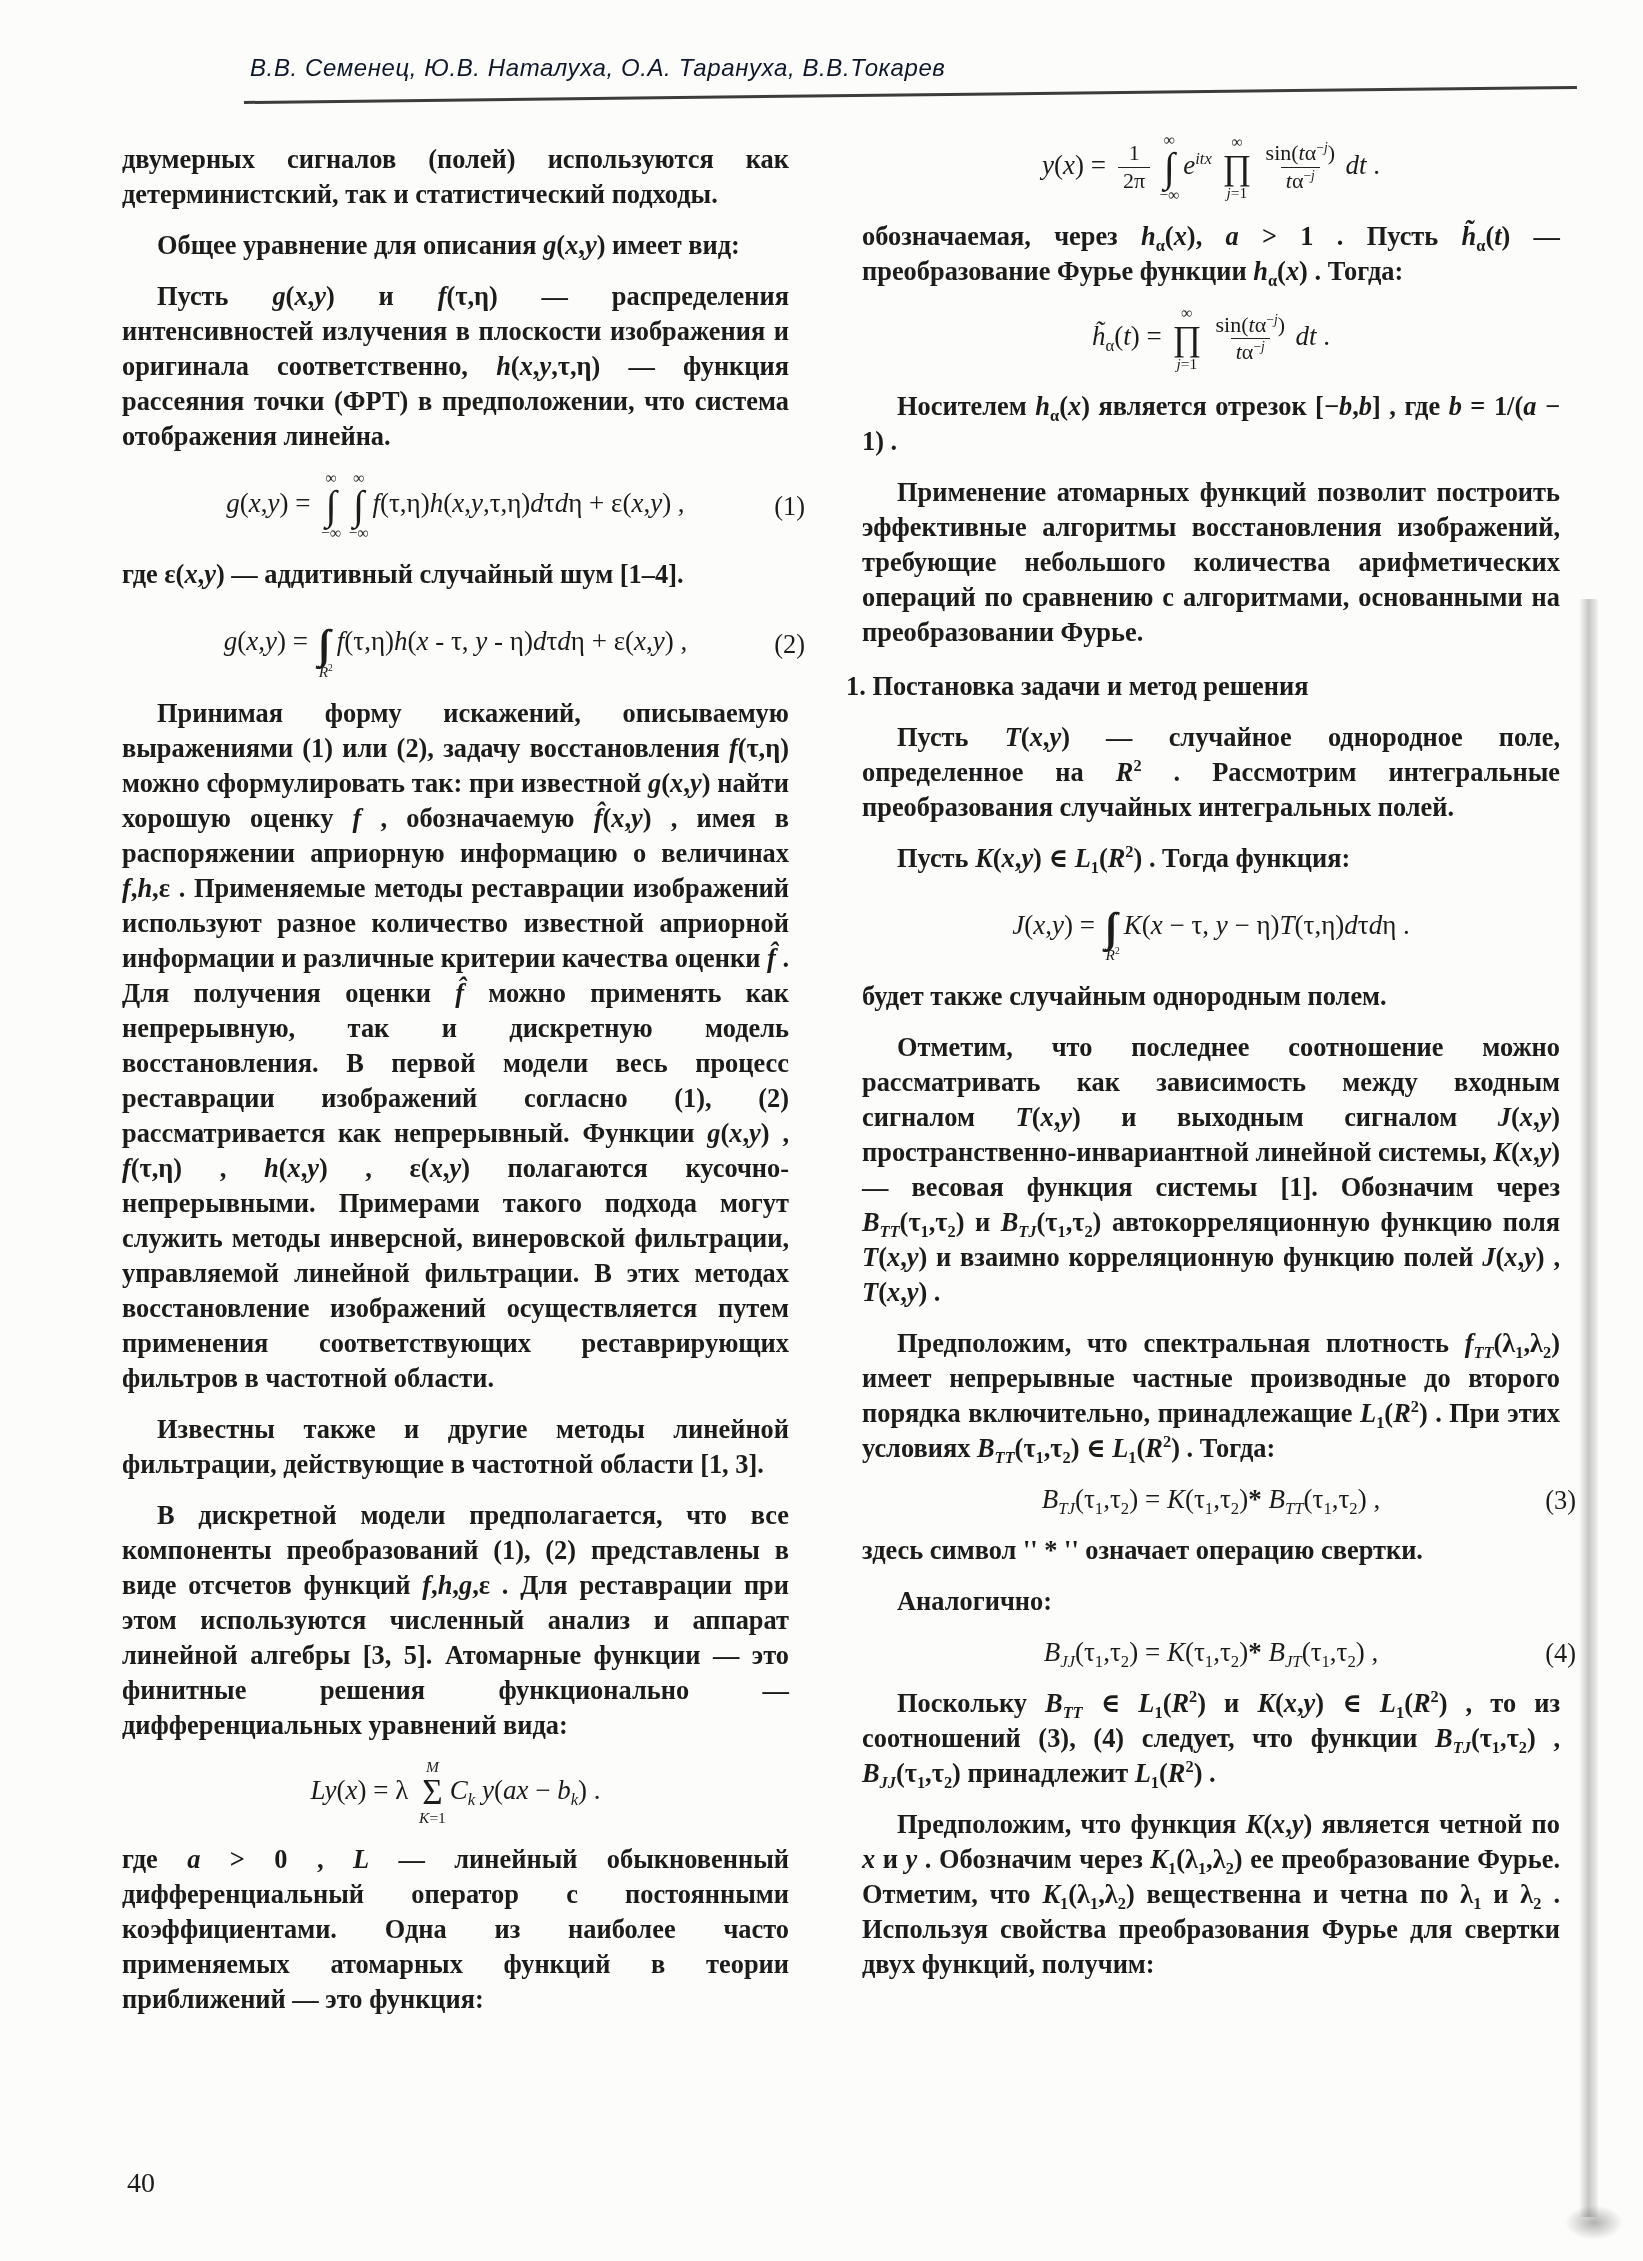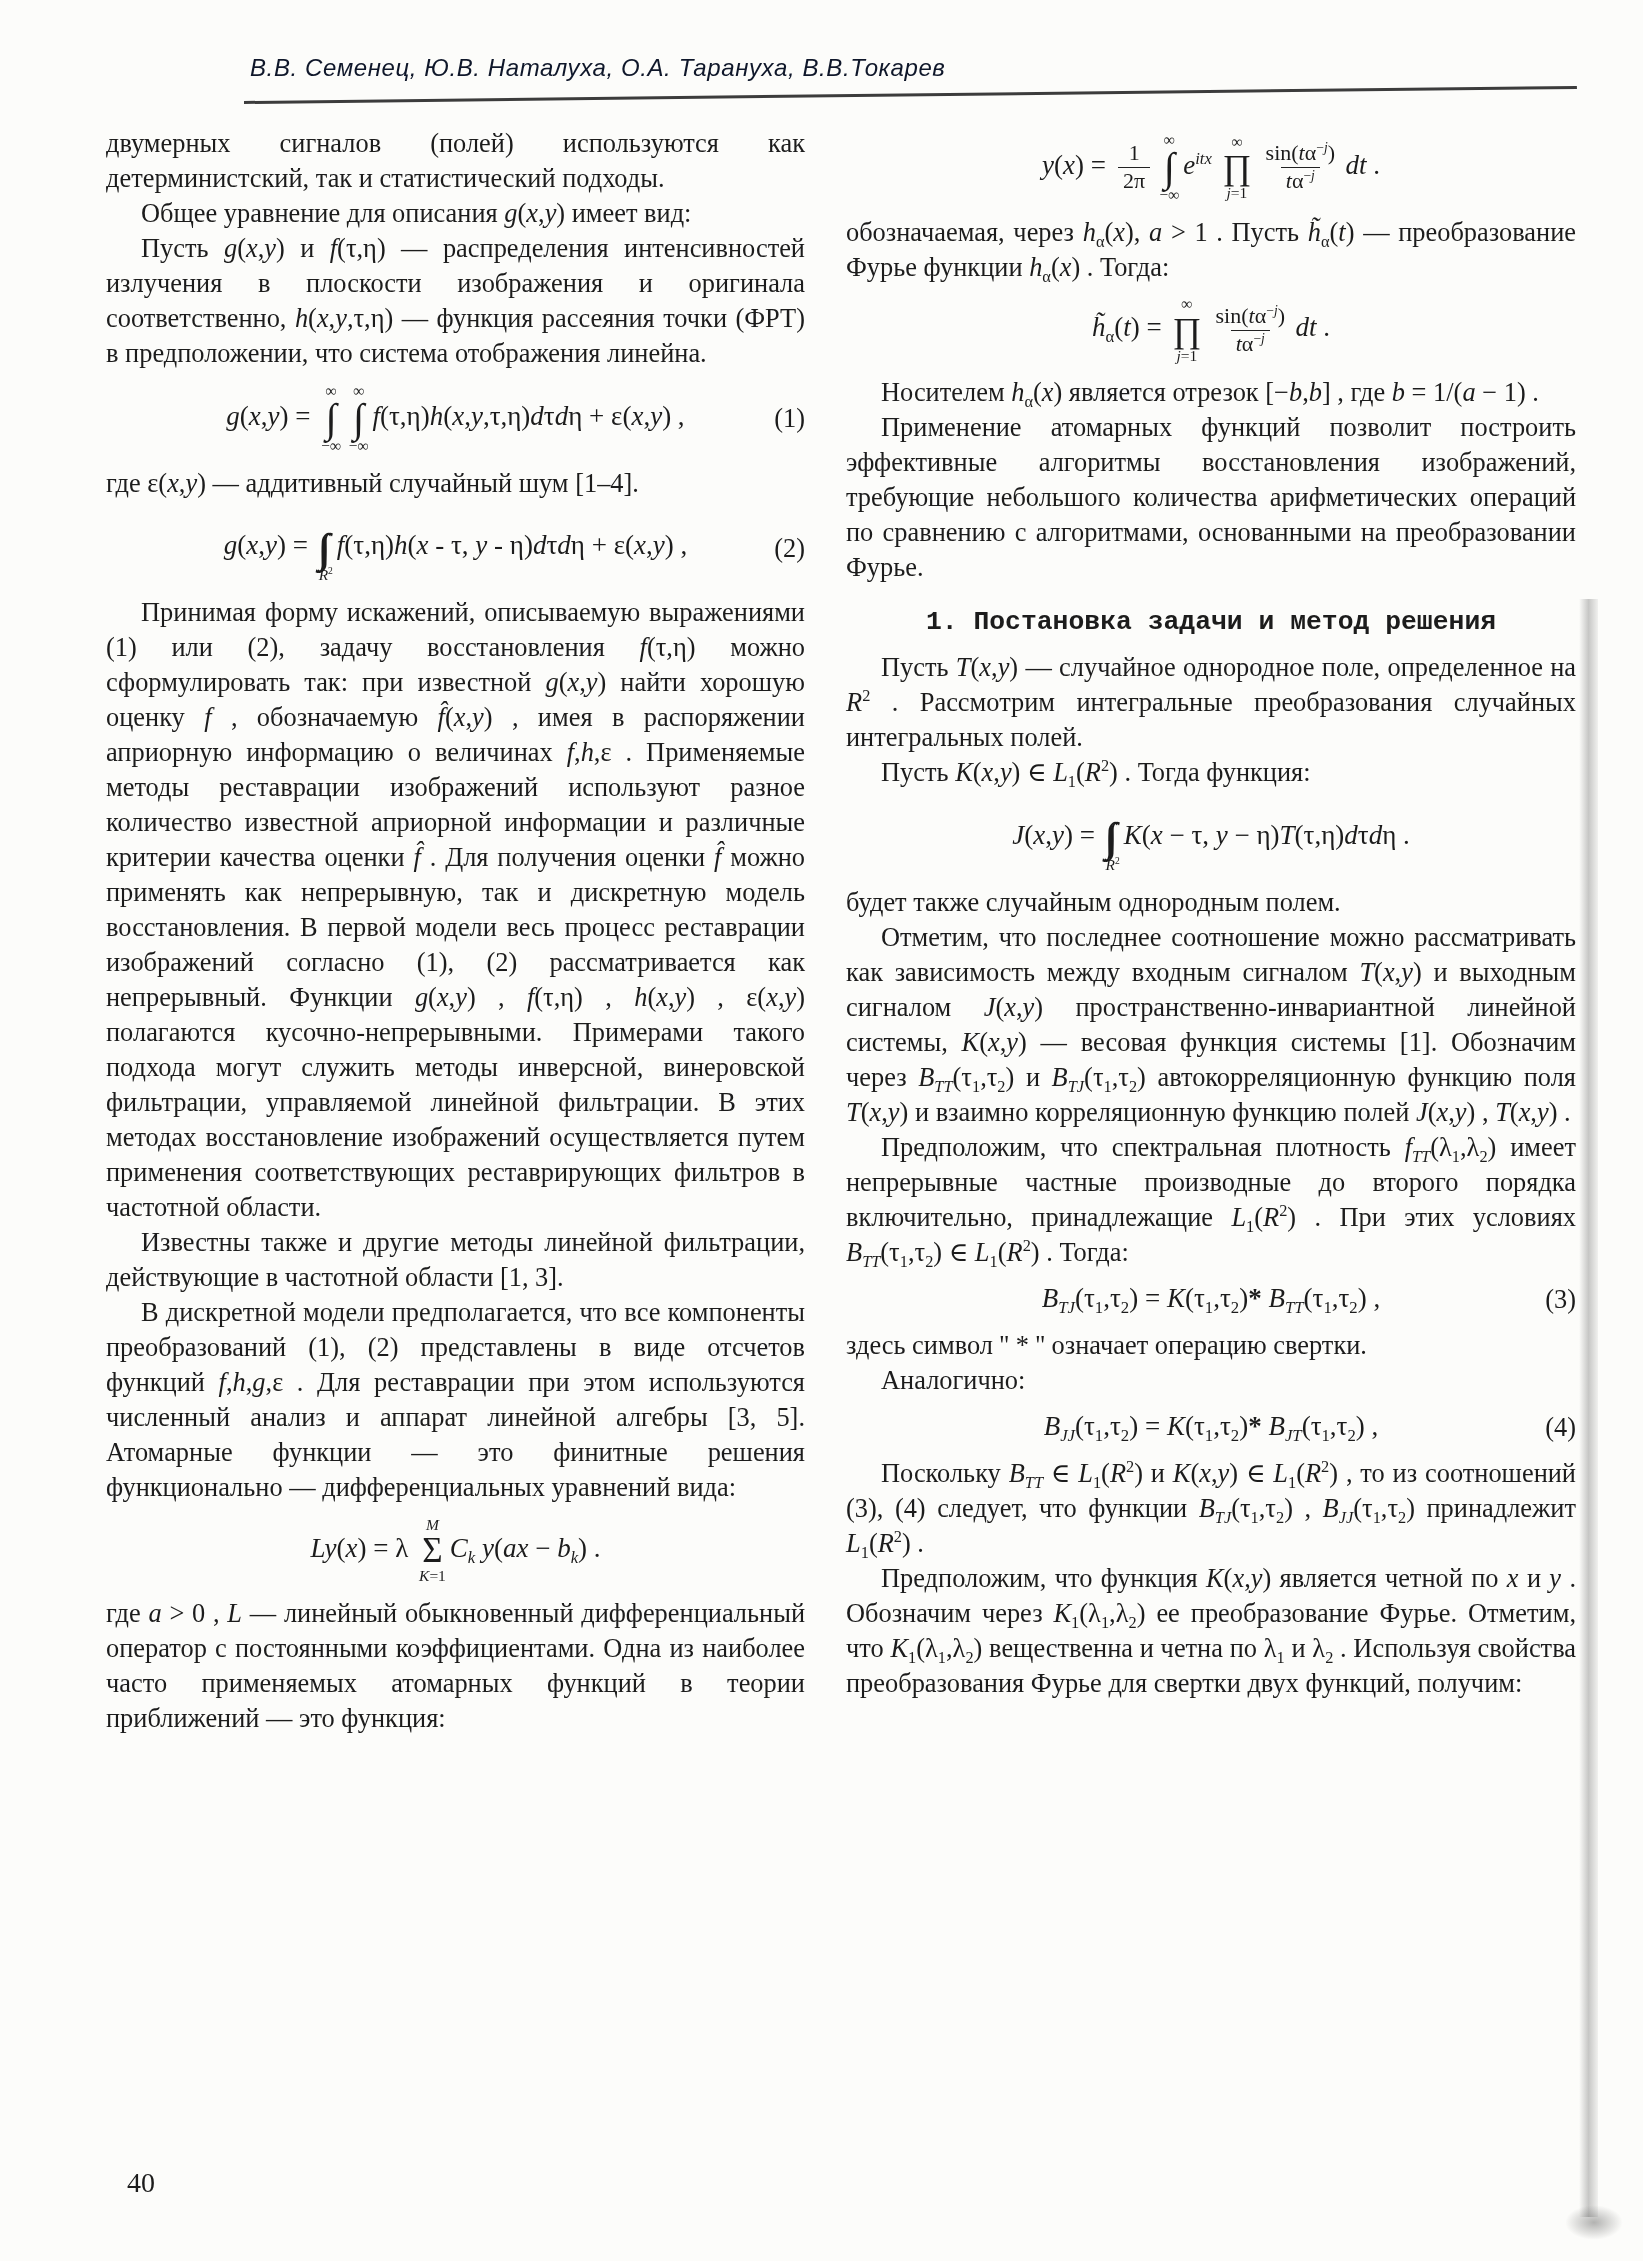--- a/index.html
+++ b/index.html
@@ -7,23 +7,23 @@
         font-family:"Liberation Serif","DejaVu Serif",serif;color:#1c1c1c;}
   
   #authors{position:absolute;left:250px;top:54px;font-family:"Liberation Sans","DejaVu Sans",sans-serif;
            font-style:italic;font-size:24px;color:#0f172a;letter-spacing:0.6px;white-space:nowrap;}
   #rule{position:absolute;left:244px;top:101px;width:1333px;height:3.2px;background:#3c3c3c;
         transform:rotate(-0.65deg);transform-origin:left center;}
   
   .col{position:absolute;font-size:26.4px;line-height:35px;text-align:justify;}
   #left-column{left:106px;top:126px;width:699px;}
   #right-column{left:846px;top:120px;width:730px;}
-  .para{margin:0;text-indent:35px;}
+  .para{margin:16px;text-indent:35px;font-weight:bold;}
   .para.noindent{text-indent:0;}
-  .sec-heading{margin:19.3px 0 10.3px;font-weight:bold;text-align:center;text-indent:0;font-family:Liberation Mono, monospace;}
+  .sec-heading{margin:19.3px 0 10.3px;font-weight:bold;text-indent:0;}
   
   .eq{position:relative;display:flex;justify-content:center;align-items:center;margin:11.6px 0;}
   .eq-body{text-align:center;font-size:27px;}
   .eq-label{position:absolute;right:0;top:50%;transform:translateY(-50%);font-size:26.4px;}
   .op{display:inline-flex;flex-direction:column;align-items:center;vertical-align:middle;
       margin:0 3.9px;line-height:1;}
   .op .t,.op .b{font-size:15.5px;line-height:1.05;}
   .op .g{font-size:41px;line-height:0.95;}
   .op .g.sum,.op .g.prod{font-size:35px;line-height:1;}
   .dint{letter-spacing:-0.32em;margin-right:0.3em;}

